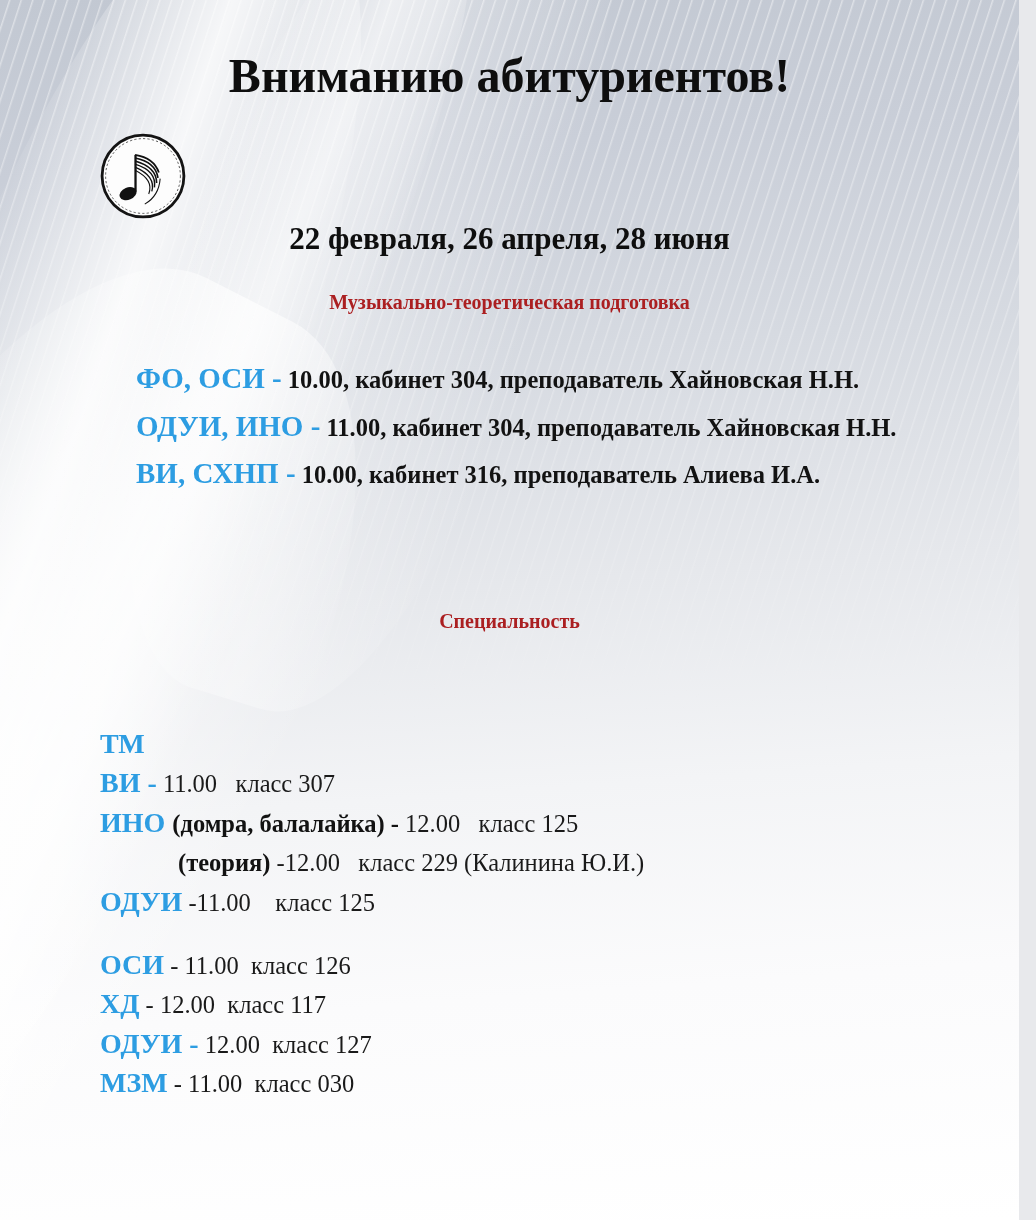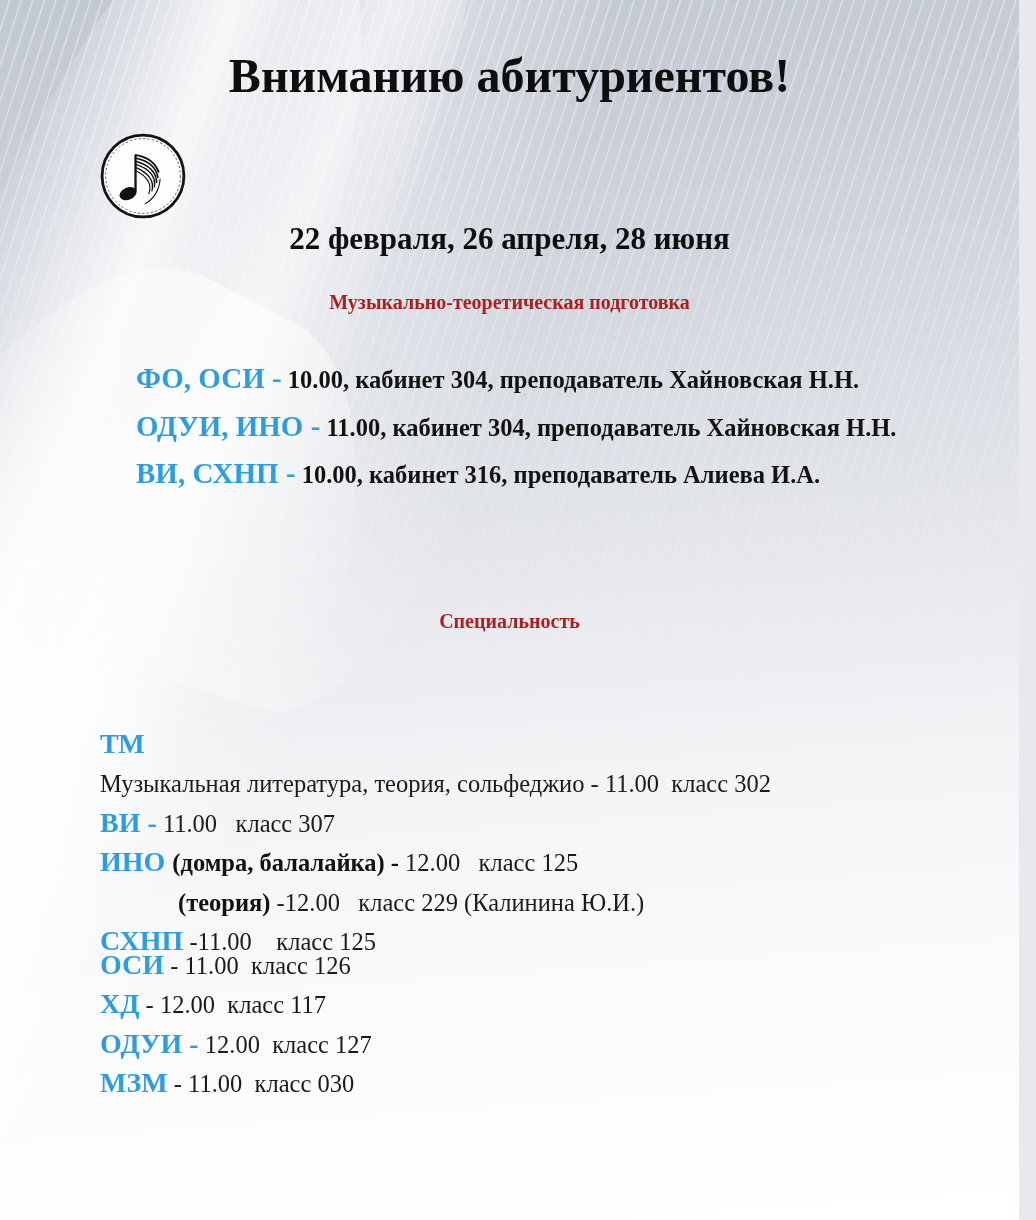--- a/index.html
+++ b/index.html
@@ -86,25 +86,24 @@
   <div class="abs redhead h-theory">Музыкально-теоретическая подготовка</div>
   <div class="list theory-list">
     <div class="theory-row"><span class="abbr">ФО, ОСИ -</span><span class="tdetails"> 10.00, кабинет 304, преподаватель Хайновская Н.Н.</span></div>
     <div class="theory-row"><span class="abbr">ОДУИ, ИНО -</span><span class="tdetails"> 11.00, кабинет 304, преподаватель Хайновская Н.Н.</span></div>
     <div class="theory-row"><span class="abbr">ВИ, СХНП -</span><span class="tdetails"> 10.00, кабинет 316, преподаватель Алиева И.А.</span></div>
   </div>
 
   <div class="abs redhead h-spec">Специальность</div>
   <div class="list spec-list">
     <div class="spec-row"><span class="abbr2">ТМ</span><span class="sbold"></span><span class="srest"></span></div>
-    <div class="spec-row"><span class="abbr2"></span><span class="sbold"></span><span class="srest">Музыкальная литература, теория, сольфеджио - 11.00  класс 302</span></div>
     <div class="spec-row"><span class="abbr2">ВИ -</span><span class="sbold"></span><span class="srest"> 11.00   класс 307</span></div>
     <div class="spec-row"><span class="abbr2">ИНО </span><span class="sbold">(домра, балалайка) -</span><span class="srest"> 12.00   класс 125</span></div>
     <div class="spec-row indent"><span class="abbr2"></span><span class="sbold">(теория)</span><span class="srest"> -12.00   класс 229 (Калинина Ю.И.)</span></div>
-    <div class="spec-row"><span class="abbr2">СХНП</span><span class="sbold"></span><span class="srest"> -11.00    класс 125</span></div>
+    <div class="spec-row"><span class="abbr2">ОДУИ</span><span class="sbold"></span><span class="srest"> -11.00    класс 125</span></div>
   </div>
 
   <div class="list spec-list2">
     <div class="spec-row"><span class="abbr2">ОСИ</span><span class="srest"> - 11.00  класс 126</span></div>
     <div class="spec-row"><span class="abbr2">ХД</span><span class="srest"> - 12.00  класс 117</span></div>
     <div class="spec-row"><span class="abbr2">ОДУИ -</span><span class="srest"> 12.00  класс 127</span></div>
     <div class="spec-row"><span class="abbr2">МЗМ</span><span class="srest"> - 11.00  класс 030</span></div>
   </div>
 
 </div>

